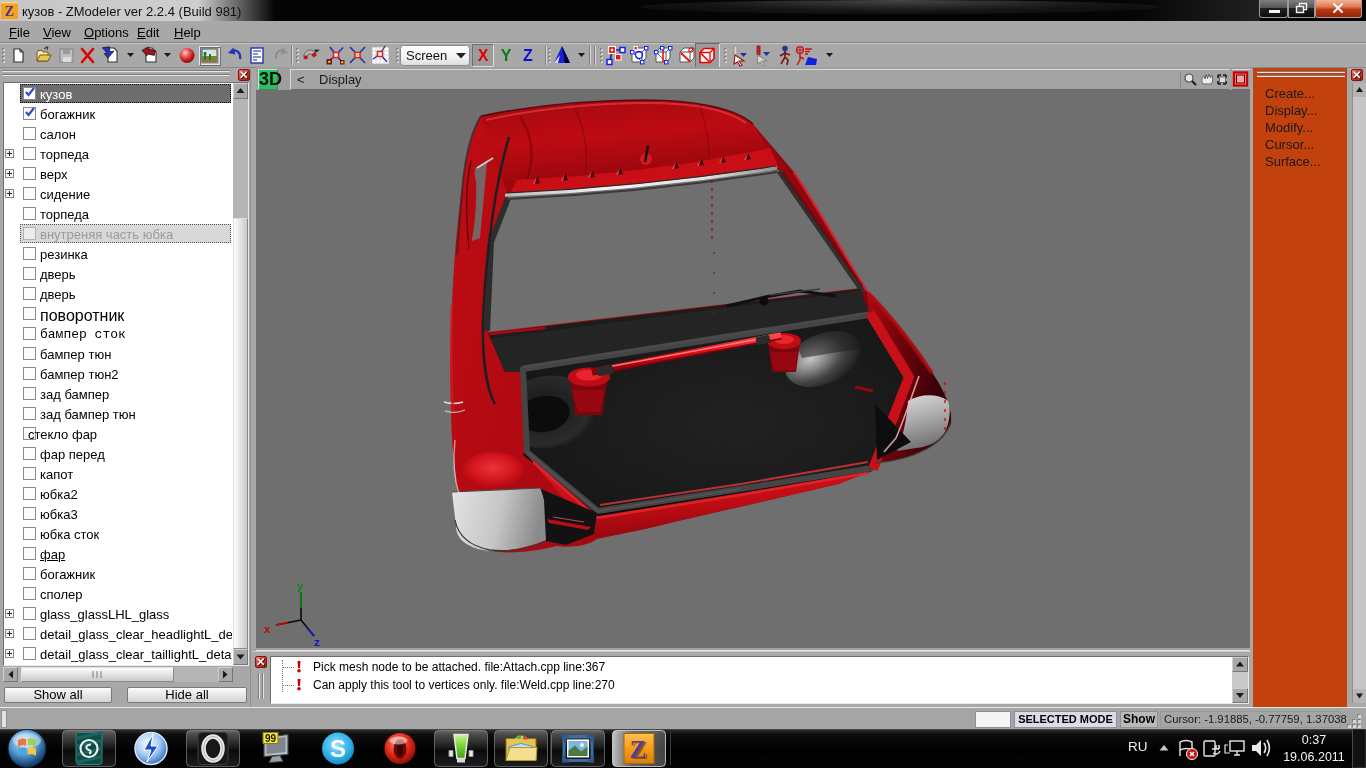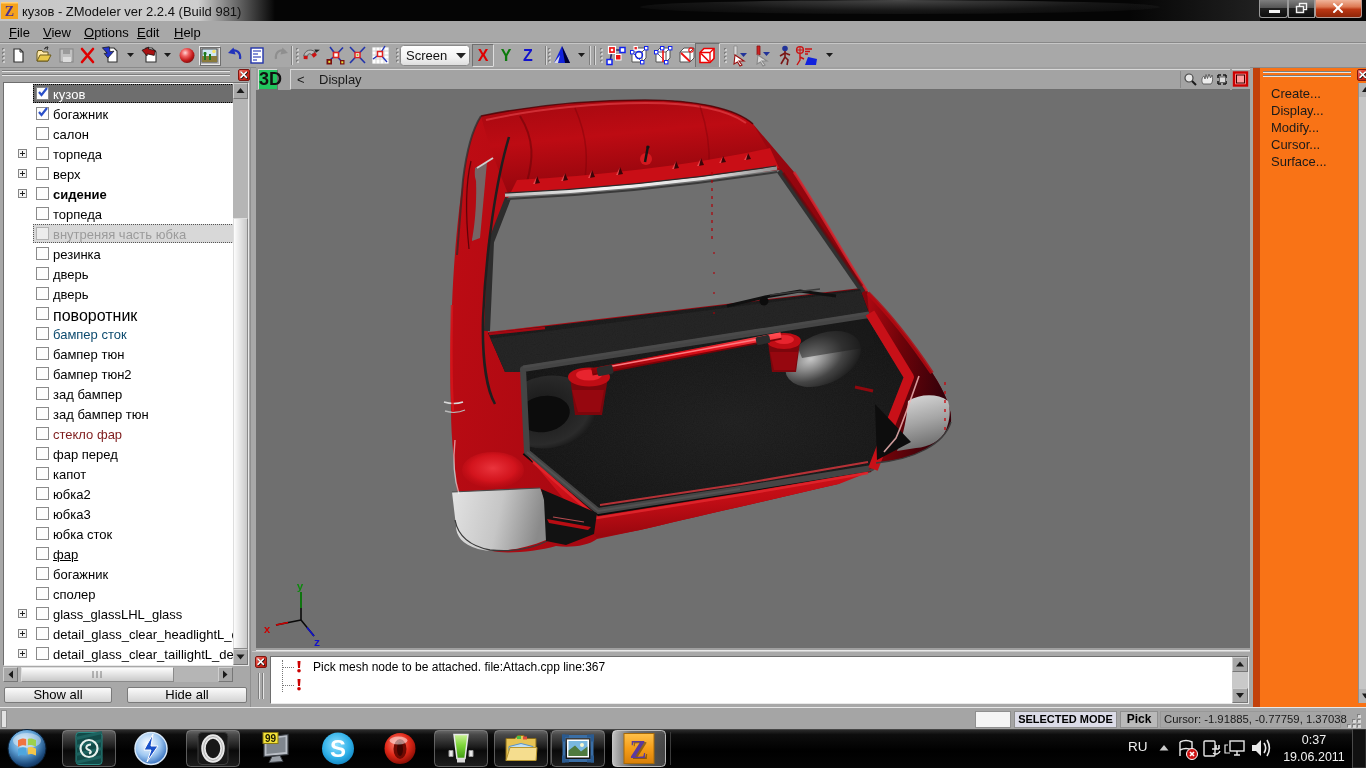--- a/index.html
+++ b/index.html
@@ -290,21 +290,21 @@
         </g>
         <g stroke="#fff" stroke-width="1.6" stroke-linecap="round">
           <line x1="2" y1="2" x2="7.4" y2="7.4"></line>
           <line x1="7.4" y1="2" x2="2" y2="7.4"></line>
         </g>
       </svg>
     </div>
 </div>
 
 <div class="abs" style="left:3px;top:82px;width:246px;height:584px;background:#fff;border:1px solid #6e6e6e;border-right-color:#e9e9e9;border-bottom-color:#e9e9e9;box-sizing:border-box;"></div>
-<div class="abs" style="left:4px;top:83px;width:228px;height:582px;overflow:hidden;margin-left:13px;">
+<div class="abs" style="left:4px;top:83px;width:228px;height:582px;overflow:hidden;">
 
 <div class="abs" style="left:16px;top:1px;width:211px;height:19px;background:#6e6e6e;border:1px dotted #000;box-sizing:border-box;"></div>
 <div class="abs" style="left:19px;top:4px;width:13px;height:13px;background:#fdfdfd;border:1px solid #8a8a8a;box-sizing:border-box;"></div>
 <svg class="abs" style="left:19px;top:2px;" width="14" height="14">
       <path d="M3,7 L5.5,10 L11,3" fill="none" stroke="#2b50c8" stroke-width="2.2"></path>
     </svg>
 <div class="abs" style="left:36px;top:4px;font-size:13px;color:#ffffff;white-space:nowrap;">кузов</div>
 <div class="abs" style="left:19px;top:24px;width:13px;height:13px;background:#fdfdfd;border:1px solid #8a8a8a;box-sizing:border-box;"></div>
 <svg class="abs" style="left:19px;top:22px;" width="14" height="14">
       <path d="M3,7 L5.5,10 L11,3" fill="none" stroke="#2b50c8" stroke-width="2.2"></path>
@@ -334,46 +334,46 @@
 <div class="abs" style="left:36px;top:84px;font-size:13px;color:#000000;white-space:nowrap;">верх</div>
 <div class="abs" style="left:1px;top:106px;width:9px;height:9px;background:#f4f4f4;border:1px solid #868686;box-sizing:border-box;">
   <svg width="7" height="7">
         <g stroke="#222" stroke-width="1">
           <line x1="1" y1="3.5" x2="6" y2="3.5"></line>
           <line x1="3.5" y1="1" x2="3.5" y2="6"></line>
         </g>
       </svg>
     </div>
 <div class="abs" style="left:19px;top:104px;width:13px;height:13px;background:#fdfdfd;border:1px solid #8a8a8a;box-sizing:border-box;"></div>
-<div class="abs" style="left:36px;top:104px;font-size:13px;color:#000000;white-space:nowrap;font-weight:bold;">сидение</div>
+<div class="abs" style="left:36px;top:104px;font-size:13px;color:#000000;white-space:nowrap;">сидение</div>
 <div class="abs" style="left:19px;top:124px;width:13px;height:13px;background:#fdfdfd;border:1px solid #8a8a8a;box-sizing:border-box;"></div>
 <div class="abs" style="left:36px;top:124px;font-size:13px;color:#000000;white-space:nowrap;">торпеда</div>
 <div class="abs" style="left:16px;top:141px;width:211px;height:19px;background:#d8d8d8;border:1px dotted #555;box-sizing:border-box;"></div>
 <div class="abs" style="left:19px;top:144px;width:13px;height:13px;background:#ececec;border:1px solid #b2b2b2;box-sizing:border-box;"></div>
 <div class="abs" style="left:36px;top:144px;font-size:13px;color:#9b9b9b;white-space:nowrap;">внутреняя часть юбка</div>
 <div class="abs" style="left:19px;top:164px;width:13px;height:13px;background:#fdfdfd;border:1px solid #8a8a8a;box-sizing:border-box;"></div>
 <div class="abs" style="left:36px;top:164px;font-size:13px;color:#000000;white-space:nowrap;">резинка</div>
 <div class="abs" style="left:19px;top:184px;width:13px;height:13px;background:#fdfdfd;border:1px solid #8a8a8a;box-sizing:border-box;"></div>
 <div class="abs" style="left:36px;top:184px;font-size:13px;color:#000000;white-space:nowrap;">дверь</div>
 <div class="abs" style="left:19px;top:204px;width:13px;height:13px;background:#fdfdfd;border:1px solid #8a8a8a;box-sizing:border-box;"></div>
 <div class="abs" style="left:36px;top:204px;font-size:13px;color:#000000;white-space:nowrap;">дверь</div>
 <div class="abs" style="left:19px;top:224px;width:13px;height:13px;background:#fdfdfd;border:1px solid #8a8a8a;box-sizing:border-box;"></div>
 <div class="abs" style="left:36px;top:224px;font-size:16px;color:#000000;white-space:nowrap;">поворотник</div>
 <div class="abs" style="left:19px;top:244px;width:13px;height:13px;background:#fdfdfd;border:1px solid #8a8a8a;box-sizing:border-box;"></div>
-<div class="abs" style="left:36px;top:244px;font-size:13px;color:#0c4a6e;white-space:nowrap;">бампер сток</div>
+<div class="abs" style="left:36px;top:244px;font-size:13px;color:#000000;white-space:nowrap;font-family:Liberation Mono, monospace;">бампер сток</div>
 <div class="abs" style="left:19px;top:264px;width:13px;height:13px;background:#fdfdfd;border:1px solid #8a8a8a;box-sizing:border-box;"></div>
 <div class="abs" style="left:36px;top:264px;font-size:13px;color:#000000;white-space:nowrap;">бампер тюн</div>
 <div class="abs" style="left:19px;top:284px;width:13px;height:13px;background:#fdfdfd;border:1px solid #8a8a8a;box-sizing:border-box;"></div>
 <div class="abs" style="left:36px;top:284px;font-size:13px;color:#000000;white-space:nowrap;">бампер тюн2</div>
 <div class="abs" style="left:19px;top:304px;width:13px;height:13px;background:#fdfdfd;border:1px solid #8a8a8a;box-sizing:border-box;"></div>
 <div class="abs" style="left:36px;top:304px;font-size:13px;color:#000000;white-space:nowrap;">зад бампер</div>
 <div class="abs" style="left:19px;top:324px;width:13px;height:13px;background:#fdfdfd;border:1px solid #8a8a8a;box-sizing:border-box;"></div>
 <div class="abs" style="left:36px;top:324px;font-size:13px;color:#000000;white-space:nowrap;">зад бампер тюн</div>
 <div class="abs" style="left:19px;top:344px;width:13px;height:13px;background:#fdfdfd;border:1px solid #8a8a8a;box-sizing:border-box;"></div>
-<div class="abs" style="left:36px;top:344px;font-size:13px;color:#7f1d1d;white-space:nowrap;">стекло фар</div>
+<div class="abs" style="left:24px;top:344px;font-size:13px;color:#000000;white-space:nowrap;">стекло фар</div>
 <div class="abs" style="left:19px;top:364px;width:13px;height:13px;background:#fdfdfd;border:1px solid #8a8a8a;box-sizing:border-box;"></div>
 <div class="abs" style="left:36px;top:364px;font-size:13px;color:#000000;white-space:nowrap;">фар перед</div>
 <div class="abs" style="left:19px;top:384px;width:13px;height:13px;background:#fdfdfd;border:1px solid #8a8a8a;box-sizing:border-box;"></div>
 <div class="abs" style="left:36px;top:384px;font-size:13px;color:#000000;white-space:nowrap;">капот</div>
 <div class="abs" style="left:19px;top:404px;width:13px;height:13px;background:#fdfdfd;border:1px solid #8a8a8a;box-sizing:border-box;"></div>
 <div class="abs" style="left:36px;top:404px;font-size:13px;color:#000000;white-space:nowrap;">юбка2</div>
 <div class="abs" style="left:19px;top:424px;width:13px;height:13px;background:#fdfdfd;border:1px solid #8a8a8a;box-sizing:border-box;"></div>
 <div class="abs" style="left:36px;top:424px;font-size:13px;color:#000000;white-space:nowrap;">юбка3</div>
 <div class="abs" style="left:19px;top:444px;width:13px;height:13px;background:#fdfdfd;border:1px solid #8a8a8a;box-sizing:border-box;"></div>
 <div class="abs" style="left:36px;top:444px;font-size:13px;color:#000000;white-space:nowrap;">юбка сток</div>
@@ -738,36 +738,37 @@
     <div class="abs" style="left:11px;top:28px;width:12px;height:1px;border-top:1px dotted #777;"></div>
     <svg class="abs" style="left:24px;top:3px;" width="8" height="14">
         <path d="M2.5,1 L5.5,1 L5,8 L3,8 Z" fill="#cc0000"></path>
         <circle cx="4" cy="10.8" r="1.8" fill="#cc0000"></circle>
       </svg>
     <svg class="abs" style="left:24px;top:21px;" width="8" height="14">
         <path d="M2.5,1 L5.5,1 L5,8 L3,8 Z" fill="#cc0000"></path>
         <circle cx="4" cy="10.8" r="1.8" fill="#cc0000"></circle>
       </svg>
     <div class="abs" style="left:42px;top:3px;font-size:12px;color:#000;">Pick mesh node to be attached. file:Attach.cpp line:367</div>
+    <div class="abs" style="left:42px;top:21px;font-size:12px;color:#000;">Can apply this tool to vertices only. file:Weld.cpp line:270</div>
 
     <div class="abs" style="left:961px;top:0;width:16px;height:46px;background:#c9c9c9;"></div>
     <div class="abs" style="left:961px;top:0;width:16px;height:15px;background:#a8a8a8;border:1px solid #cfcfcf;border-bottom-color:#777;border-right-color:#777;box-sizing:border-box;">
         <svg width="14" height="13">
           <path d="M7,3.5 L11,8.5 L3,8.5 Z" fill="#1a1a1a"></path>
         </svg>
       </div>
     <div class="abs" style="left:961px;top:31px;width:16px;height:15px;background:#a8a8a8;border:1px solid #cfcfcf;border-bottom-color:#777;border-right-color:#777;box-sizing:border-box;">
         <svg width="14" height="13">
           <path d="M7,9 L11,4 L3,4 Z" fill="#1a1a1a"></path>
         </svg>
       </div>
   </div>
 </div>
 
-<div class="abs" style="left:1253px;top:68px;width:113px;height:639px;background:#f97316;border-left:7px solid #c2410c;box-sizing:border-box;">
+<div class="abs" style="left:1253px;top:68px;width:94px;height:639px;background:#c2410c;border-left:1px solid #c2410c;box-sizing:border-box;">
   <div class="griph" style="left:3px;top:3px;width:88px;"></div>
   <div class="griph" style="left:3px;top:7px;width:88px;"></div>
   <div class="redx" style="left:97px;top:1px;">
       <svg width="10" height="10">
         <g stroke="#111" stroke-width="2" stroke-linecap="round">
           <line x1="2.6" y1="2.6" x2="8" y2="8"></line>
           <line x1="8" y1="2.6" x2="2.6" y2="8"></line>
         </g>
         <g stroke="#fff" stroke-width="1.6" stroke-linecap="round">
           <line x1="2" y1="2" x2="7.4" y2="7.4"></line>
@@ -791,21 +792,21 @@
       <svg width="13" height="14">
         <path d="M6.5,9.5 L10,4.5 L3,4.5 Z" fill="#1a1a1a"></path>
       </svg>
     </div>
 </div>
 
 <div class="abs" style="left:0;top:707px;width:1366px;height:22px;background:#a5a5a5;border-top:1px solid #e8e8e8;box-sizing:border-box;">
   <div class="abs" style="left:1px;top:2px;width:6px;height:18px;background:#e3e3e3;border:1px solid #8f8f8f;box-sizing:border-box;"></div>
   <div class="abs" style="left:975px;top:3px;width:36px;height:17px;background:#f5f5f5;border:1px solid #8f8f8f;box-sizing:border-box;"></div>
   <div class="abs" style="left:1014px;top:3px;width:103px;height:17px;background:#dcdce8;border:1px solid #8f8f8f;box-sizing:border-box;text-align:center;font-size:11px;font-weight:bold;color:#000;line-height:15px;white-space:nowrap;">SELECTED MODE</div>
-  <div class="abs" style="left:1120px;top:3px;width:38px;height:17px;background:#b9b9b9;border:1px solid #8f8f8f;box-sizing:border-box;text-align:center;font-size:12px;white-space:nowrap;font-weight:bold;color:#000;line-height:15px;">Pick</div>
+  <div class="abs" style="left:1120px;top:3px;width:38px;height:17px;background:#b9b9b9;border:1px solid #8f8f8f;box-sizing:border-box;text-align:center;font-size:12px;white-space:nowrap;font-weight:bold;color:#000;line-height:15px;">Show</div>
   <div class="abs" style="left:1160px;top:3px;width:181px;height:17px;border:1px solid #989898;box-sizing:border-box;font-size:11.3px;color:#1a1a1a;line-height:15px;padding-left:3px;white-space:nowrap;">Cursor: -1.91885, -0.77759, 1.37038</div>
   <svg class="abs" style="left:1343px;top:4px" width="20" height="17">
     <g fill="#7f7f7f">
         <rect x="14" y="2" width="3" height="3"></rect>
         <rect x="14" y="7" width="3" height="3"></rect>
         <rect x="14" y="12" width="3" height="3"></rect>
         <rect x="9" y="7" width="3" height="3"></rect>
         <rect x="9" y="12" width="3" height="3"></rect>
         <rect x="4" y="12" width="3" height="3"></rect>
       </g>

